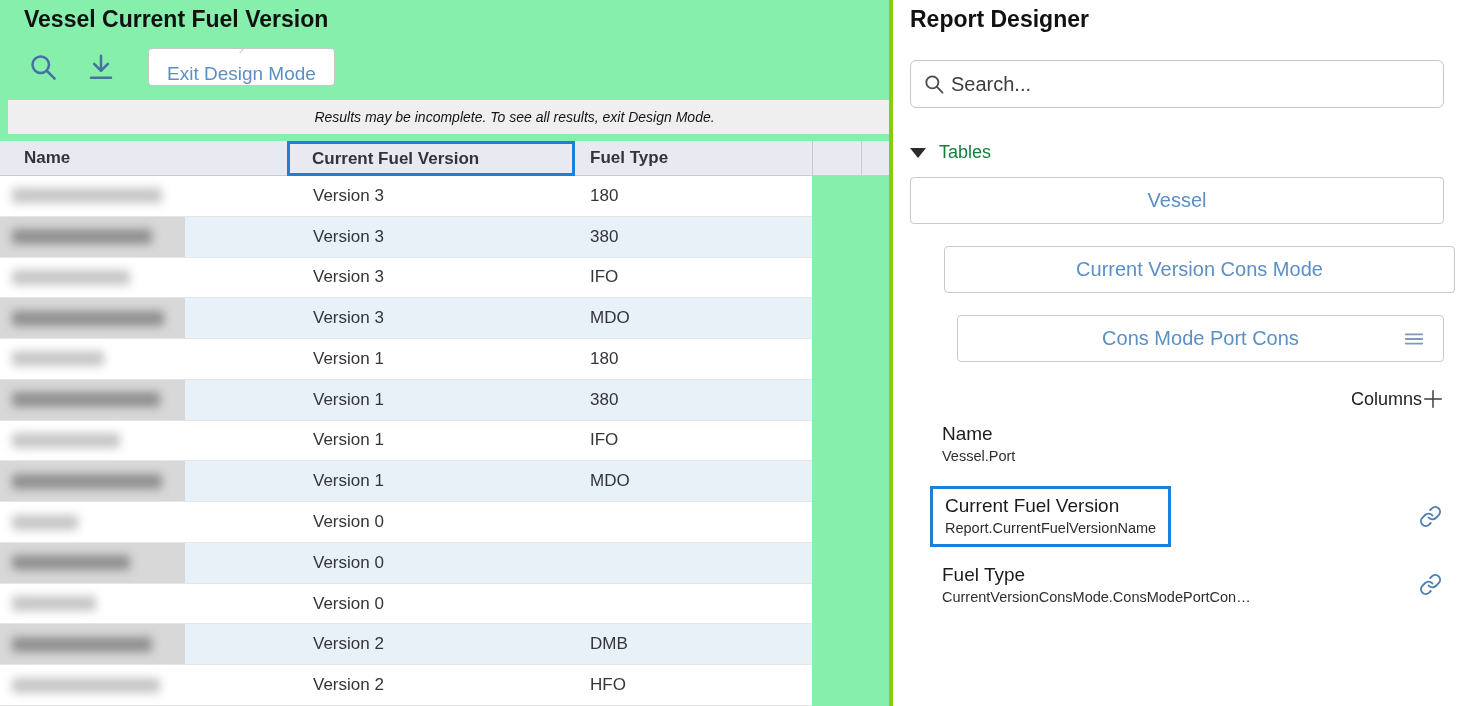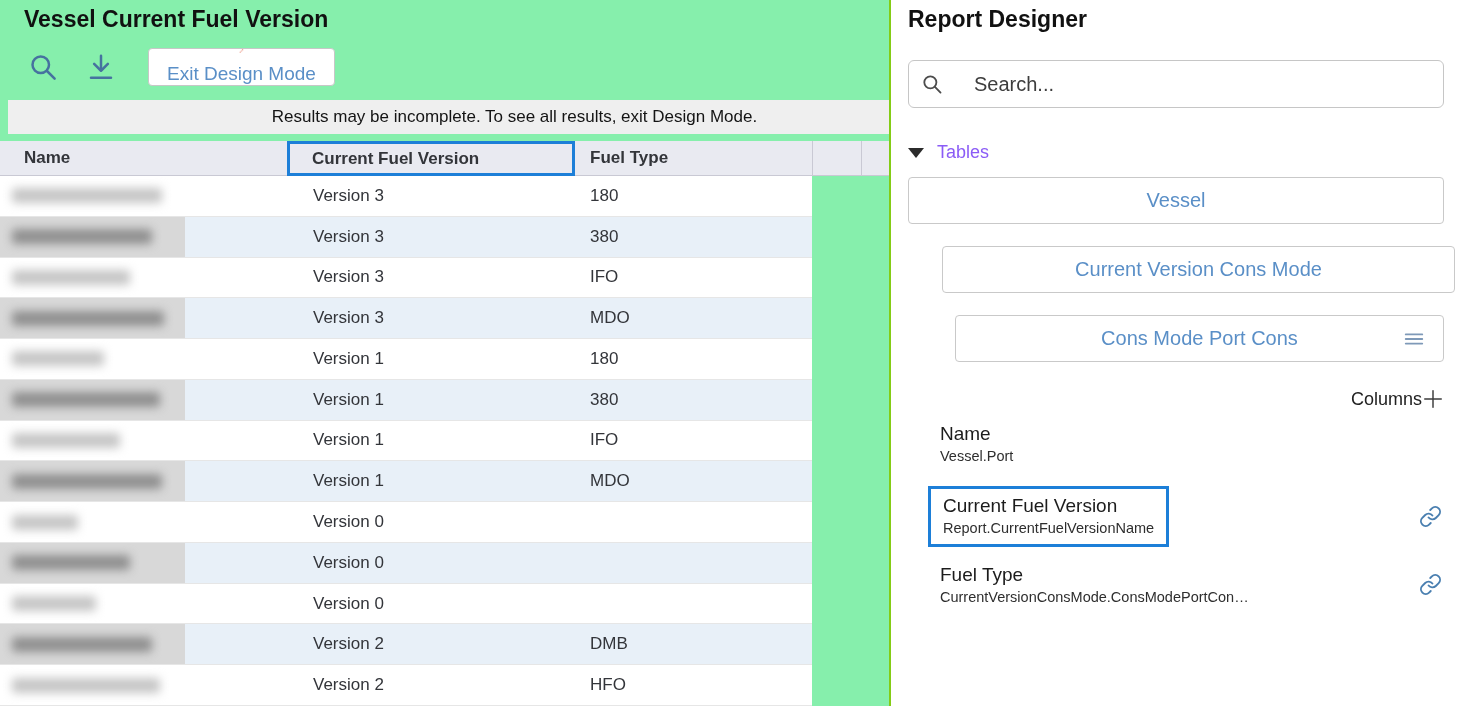--- a/index.html
+++ b/index.html
@@ -14,21 +14,21 @@
   body{font-family:"Liberation Sans",sans-serif;background:#fff;color:#33353a;position:relative;}
 
   
   .left-panel{position:absolute;left:0;top:0;width:1021px;height:706px;background:#86efac;}
   .lp-title{position:absolute;left:24px;top:6px;font-size:23px;font-weight:bold;color:#111;}
   .lp-toolbar{position:absolute;left:24px;top:46px;height:42px;display:flex;align-items:center;}
   .icon-btn{width:38px;height:38px;border:none;background:transparent;display:flex;align-items:center;justify-content:center;cursor:pointer;}
   .icon-btn + .icon-btn{margin-left:20px;}
   .exit-btn{margin-left:28px;height:38px;background:#fff;border:1px solid #c7c7c7;border-radius:4px;display:flex;align-items:center;gap:10px;padding:0 18px;cursor:pointer;flex-direction:column;}
   .exit-btn span{font-size:19px;color:var(--link-blue);}
-  .lp-banner{position:absolute;left:0;right:0;top:100px;height:34px;background:var(--banner-bg);display:flex;align-items:center;justify-content:center;font-size:17px;color:#141414;margin-left:8px;}
+  .lp-banner{position:absolute;left:0;right:0;top:100px;height:34px;background:var(--banner-bg);display:flex;align-items:center;justify-content:center;font-size:14px;font-style:italic;color:#141414;margin-left:8px;}
 
   .lp-table{position:absolute;left:0;right:0;top:141px;bottom:0;}
   .thead{position:relative;height:35px;background:var(--header-bg);border-bottom:1px solid #c9c9d4;}
   .th{position:absolute;top:0;bottom:0;display:flex;align-items:center;font-size:17px;font-weight:600;color:#33353a;}
   .th-name{left:0;width:287px;padding-left:24px;}
   .th-cfv{left:287px;width:288px;border:3px solid var(--highlight-blue);padding-left:22px;bottom:-1px;background:var(--header-bg);}
   .th-fuel{left:577px;width:235px;padding-left:13px;}
   .thead .sep{position:absolute;top:0;bottom:0;width:1px;background:#c9c9d4;}
   .sep-a{left:812px;} .sep-b{left:861px;}
 
@@ -48,28 +48,28 @@
   .row:nth-child(7) .blur{width:108px;} .row:nth-child(8) .blur{width:150px;}
   .row:nth-child(9) .blur{width:66px;}  .row:nth-child(10) .blur{width:118px;}
   .row:nth-child(11) .blur{width:84px;} .row:nth-child(12) .blur{width:140px;}
   .row:nth-child(13) .blur{width:148px;}
 
   .vscroll{position:absolute;top:35px;bottom:0;right:3px;width:17px;background:#f1f1f4;border:1px solid #e2e2e6;}
   .vscroll .up-arrow{position:absolute;top:8px;left:3px;width:0;height:0;border-left:5px solid transparent;border-right:5px solid transparent;border-bottom:7px solid #5a5a60;}
   .vscroll .thumb{position:absolute;left:1px;right:1px;top:254px;bottom:0;background:#a3a3a9;}
 
   
-  .right-panel{position:absolute;left:889px;top:0;right:0;bottom:0;border-left:2px solid #84cc16;padding:0 20px 0 17px;background:#fff;}
+  .right-panel{position:absolute;left:889px;top:0;right:0;bottom:0;border-left:4px solid #84cc16;padding:0 20px 0 17px;background:#fff;}
   .rp-title{margin-top:6px;font-size:23px;font-weight:bold;color:#111;}
-  .rp-search{margin-top:27px;height:48px;border:1px solid #c6c6c6;border-radius:6px;display:flex;align-items:center;padding:0 12px;background:#fff;gap:25px;}
+  .rp-search{margin-top:27px;height:48px;border:1px solid #c6c6c6;border-radius:6px;display:flex;align-items:center;padding:0 12px;background:#fff;}
   .rp-search input{border:none;outline:none;flex:1;font-size:20px;font-family:"Liberation Sans",sans-serif;color:#222;margin-left:6px;background:transparent;}
   .rp-search input::placeholder{color:#3d3d3d;opacity:1;}
   .tables-header{margin-top:34px;display:flex;align-items:center;gap:13px;cursor:pointer;}
   .tri-down{width:0;height:0;border-left:8px solid transparent;border-right:8px solid transparent;border-top:10px solid #2b2b2b;}
-  .tables-header .lbl{font-size:18px;color:#8b5cf6;}
+  .tables-header .lbl{font-size:18px;color:#15803d;}
   .tbl-btn{display:block;height:47px;background:#fff;border:1px solid #c9c9c9;border-radius:4px;color:var(--link-blue);font-size:20px;font-family:"Liberation Sans",sans-serif;cursor:pointer;width:100%;position:relative;text-align:center;}
   .tbl-btn-1{margin-top:14px;}
   .tbl-btn-2{margin-top:22px;margin-left:34px;width:calc(100% - 23px);}
   .tbl-btn-3{margin-top:22px;margin-left:47px;width:calc(100% - 47px);}
   .hamburger{position:absolute;right:16px;top:12px;}
   .columns-header{margin-top:26px;display:flex;align-items:center;justify-content:flex-end;}
   .columns-header .lbl{font-size:18px;color:#222;}
   .col-item{display:flex;align-items:center;justify-content:space-between;}
   .item-name{margin-top:13px;padding-left:32px;}
   .item-cfv{margin-top:22px;}

